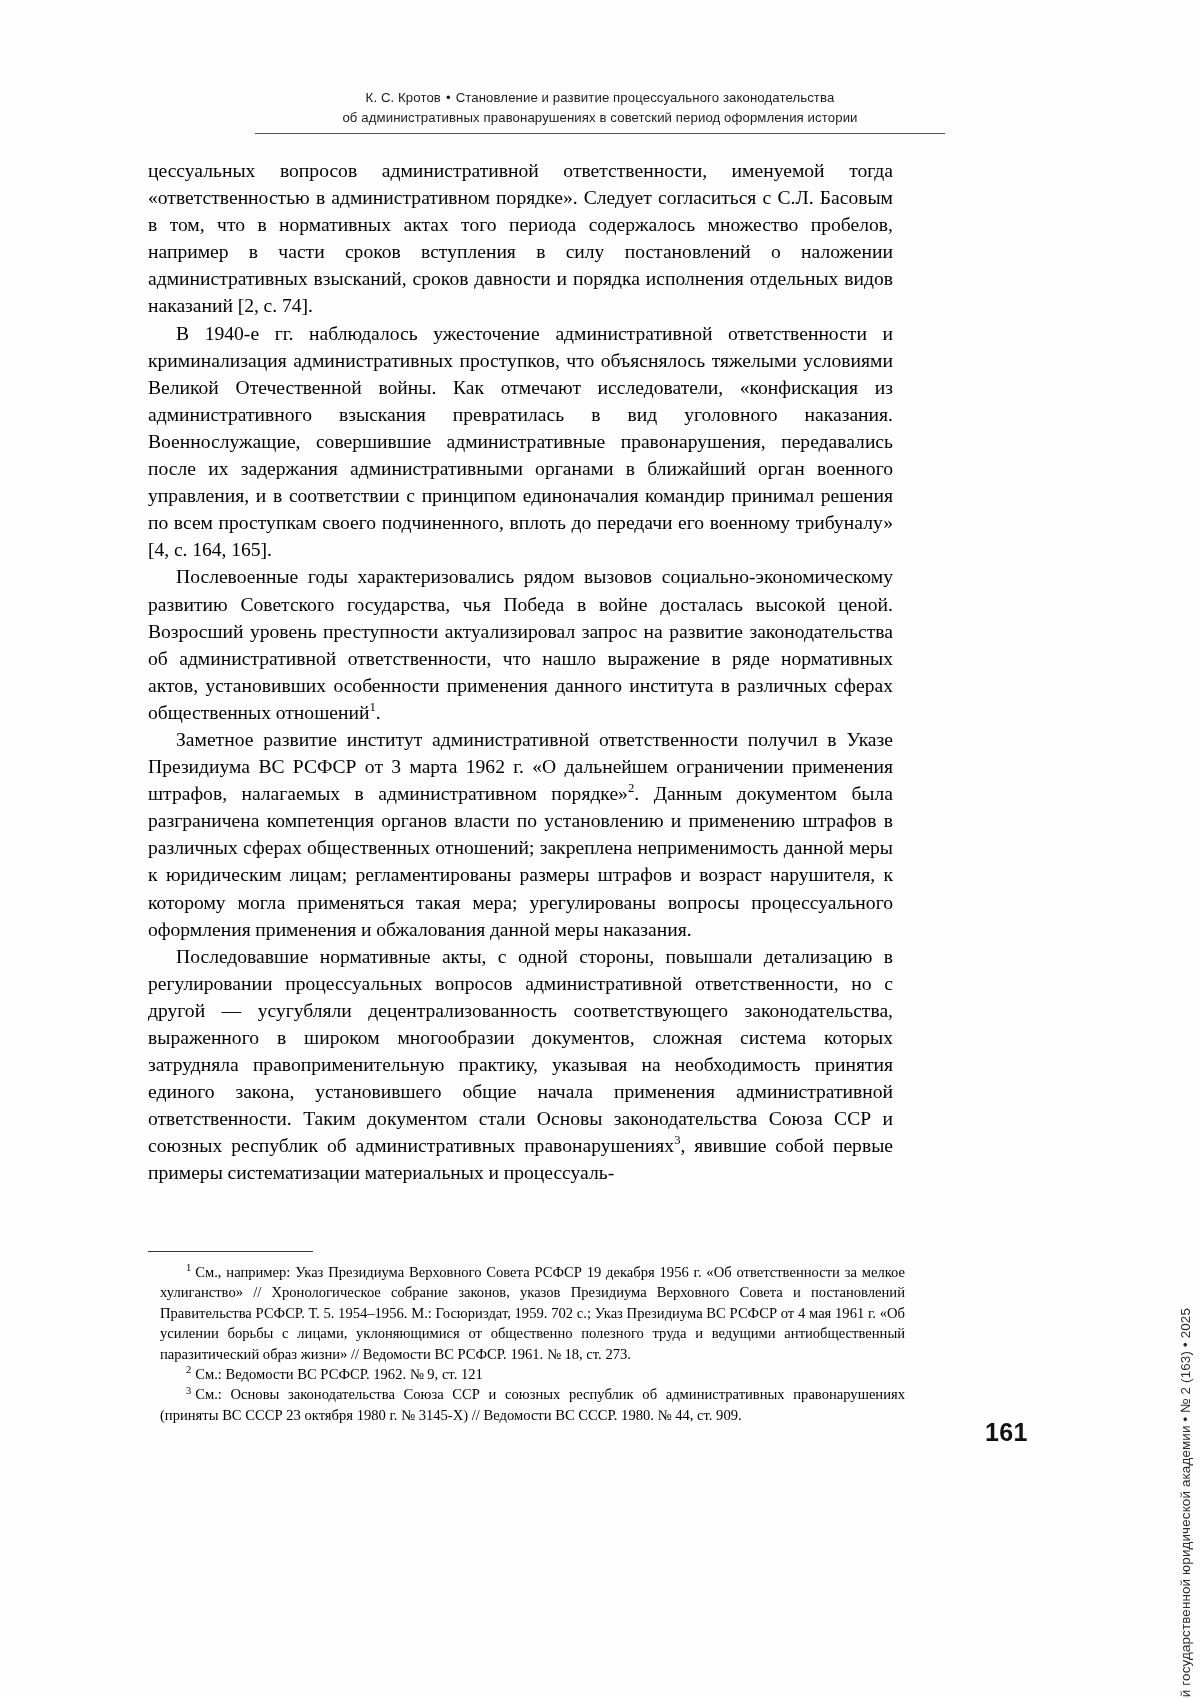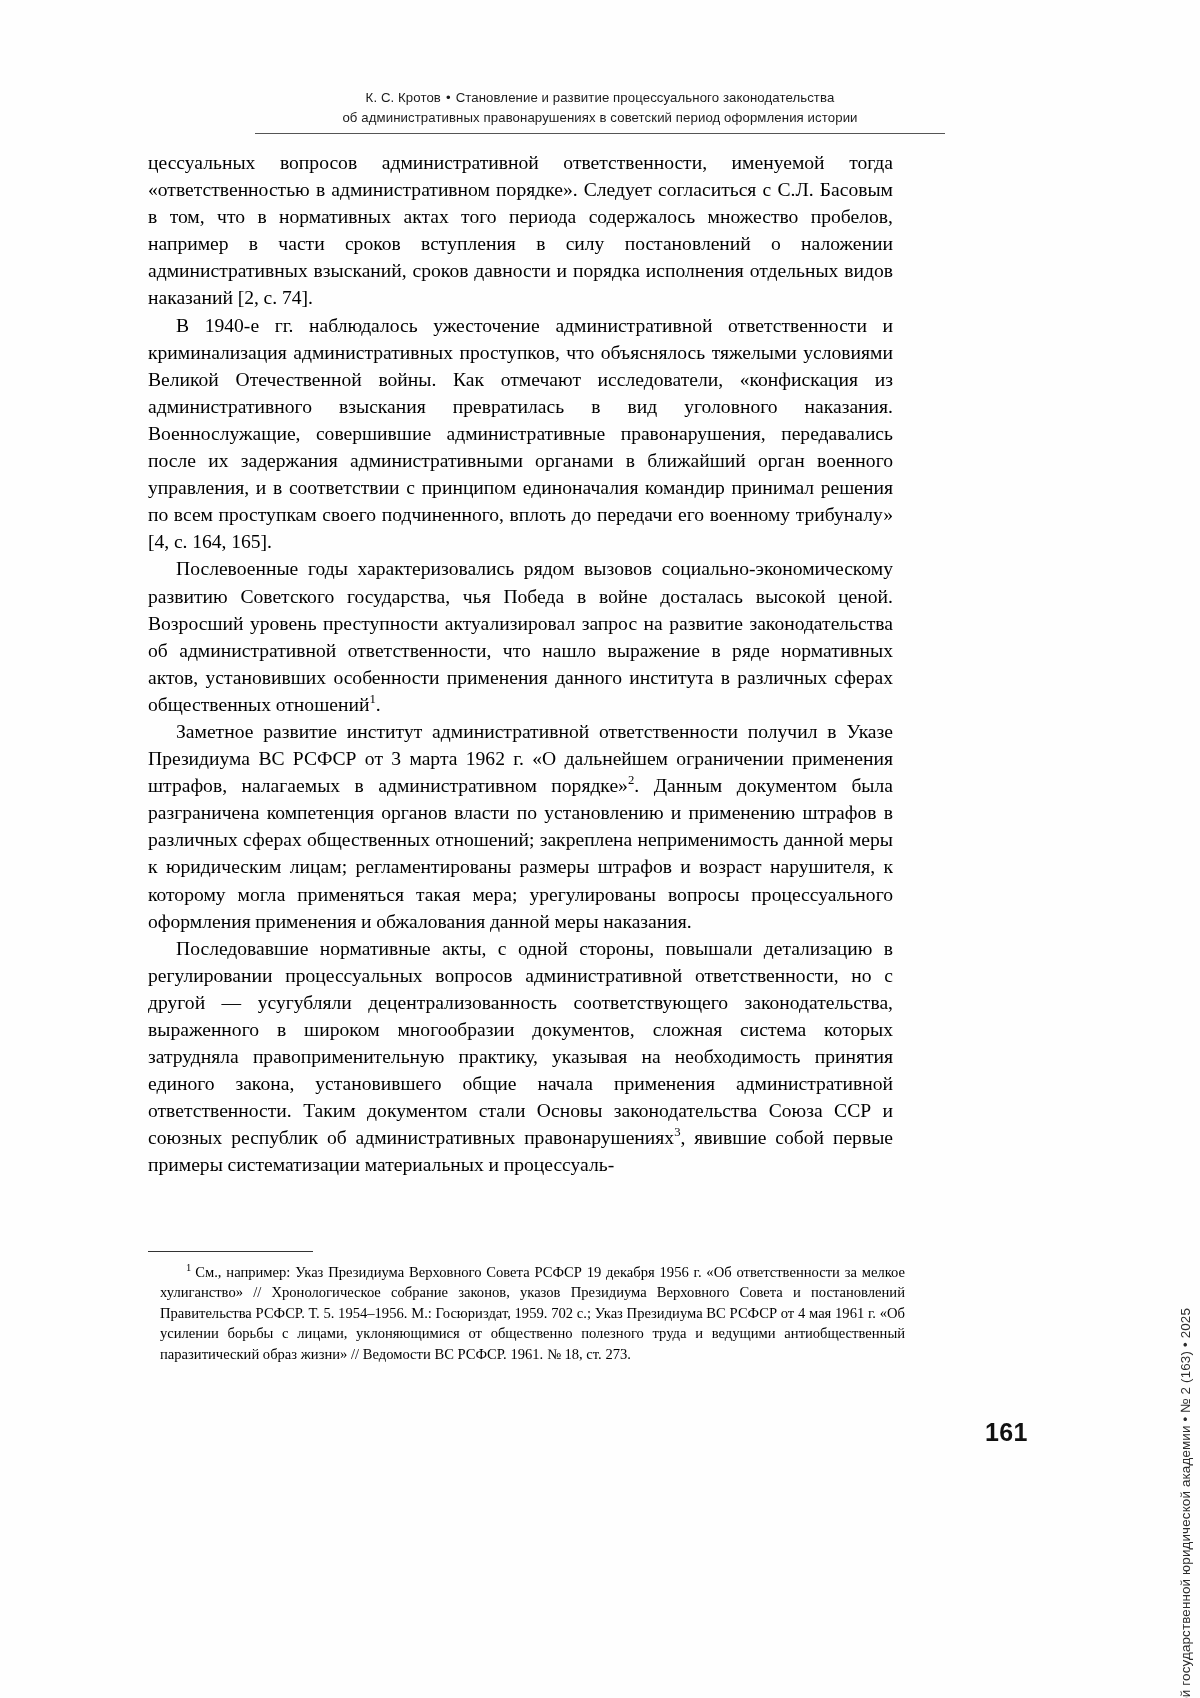--- a/index.html
+++ b/index.html
@@ -46,21 +46,21 @@
     top: 133px;
     width: 690px;
     height: 1px;
     background: #555;
   }
 
   
   .col {
     position: absolute;
     left: 148px;
-    top: 149px;
+    top: 157px;
     width: 745px;
   }
   p.body {
     margin: 0;
     text-indent: 28px;
     text-align: justify;
     font-size: 19.6px;
     line-height: 27.1px;
     font-family: "Liberation Serif", serif;
     hyphens: auto;
@@ -147,19 +147,21 @@
 
     <p class="body"><span>Заметное развитие институт административной ответственности получил в Указе Президиума ВС РСФСР от 3 марта 1962 г. «О дальнейшем ограничении применения штрафов, налагаемых в административном порядке»</span><sup>2</sup><span>. Данным документом была разграничена компетенция органов власти по установлению и применению штрафов в различных сферах общественных отношений; закреплена неприменимость данной меры к юридическим лицам; регламентированы размеры штрафов и возраст нарушителя, к которому могла применяться такая мера; урегулированы вопросы процессуального оформления применения и обжалования данной меры наказания.</span></p>
 
     <p class="body"><span>Последовавшие нормативные акты, с одной стороны, повышали детализацию в регулировании процессуальных вопросов административной ответственности, но с другой — усугубляли децентрализованность соответствующего законодательства, выраженного в широком многообразии документов, сложная система которых затрудняла правоприменительную практику, указывая на необходимость принятия единого закона, установившего общие начала применения административной ответственности. Таким документом стали Основы законодательства Союза ССР и союзных республик об административных правонарушениях</span><sup>3</sup><span>, явившие собой первые примеры систематизации материальных и процессуаль-</span></p>
 
   </div>
 
   <div class="fn-rule"></div>
   <div class="footnotes">
     <p><span class="fn-num">1</span><span>См., например: Указ Президиума Верховного Совета РСФСР 19 декабря 1956 г. «Об ответственности за мелкое хулиганство» // Хронологическое собрание законов, указов Президиума Верховного Совета и постановлений Правительства РСФСР. Т. 5. 1954–1956. М.: Госюриздат, 1959. 702 с.; Указ Президиума ВС РСФСР от 4 мая 1961 г. «Об усилении борьбы с лицами, уклоняющимися от общественно полезного труда и ведущими антиобщественный паразитический образ жизни» // Ведомости ВС РСФСР. 1961. № 18, ст. 273.</span></p>
+    <p><span class="fn-num">2</span><span>См.: Ведомости ВС РСФСР. 1962. № 9, ст. 121</span></p>
+    <p><span class="fn-num">3</span><span>См.: Основы законодательства Союза ССР и союзных республик об административных правонарушениях (приняты ВС СССР 23 октября 1980 г. № 3145-X) // Ведомости ВС СССР. 1980. № 44, ст. 909.</span></p>
   </div>
 
   <div class="pageno">161</div>
 
   <div class="sidebar-title">Вестник Саратовской государственной юридической академии • № 2 (163) • 2025</div>
 
 </div>
 
 </body></html>

